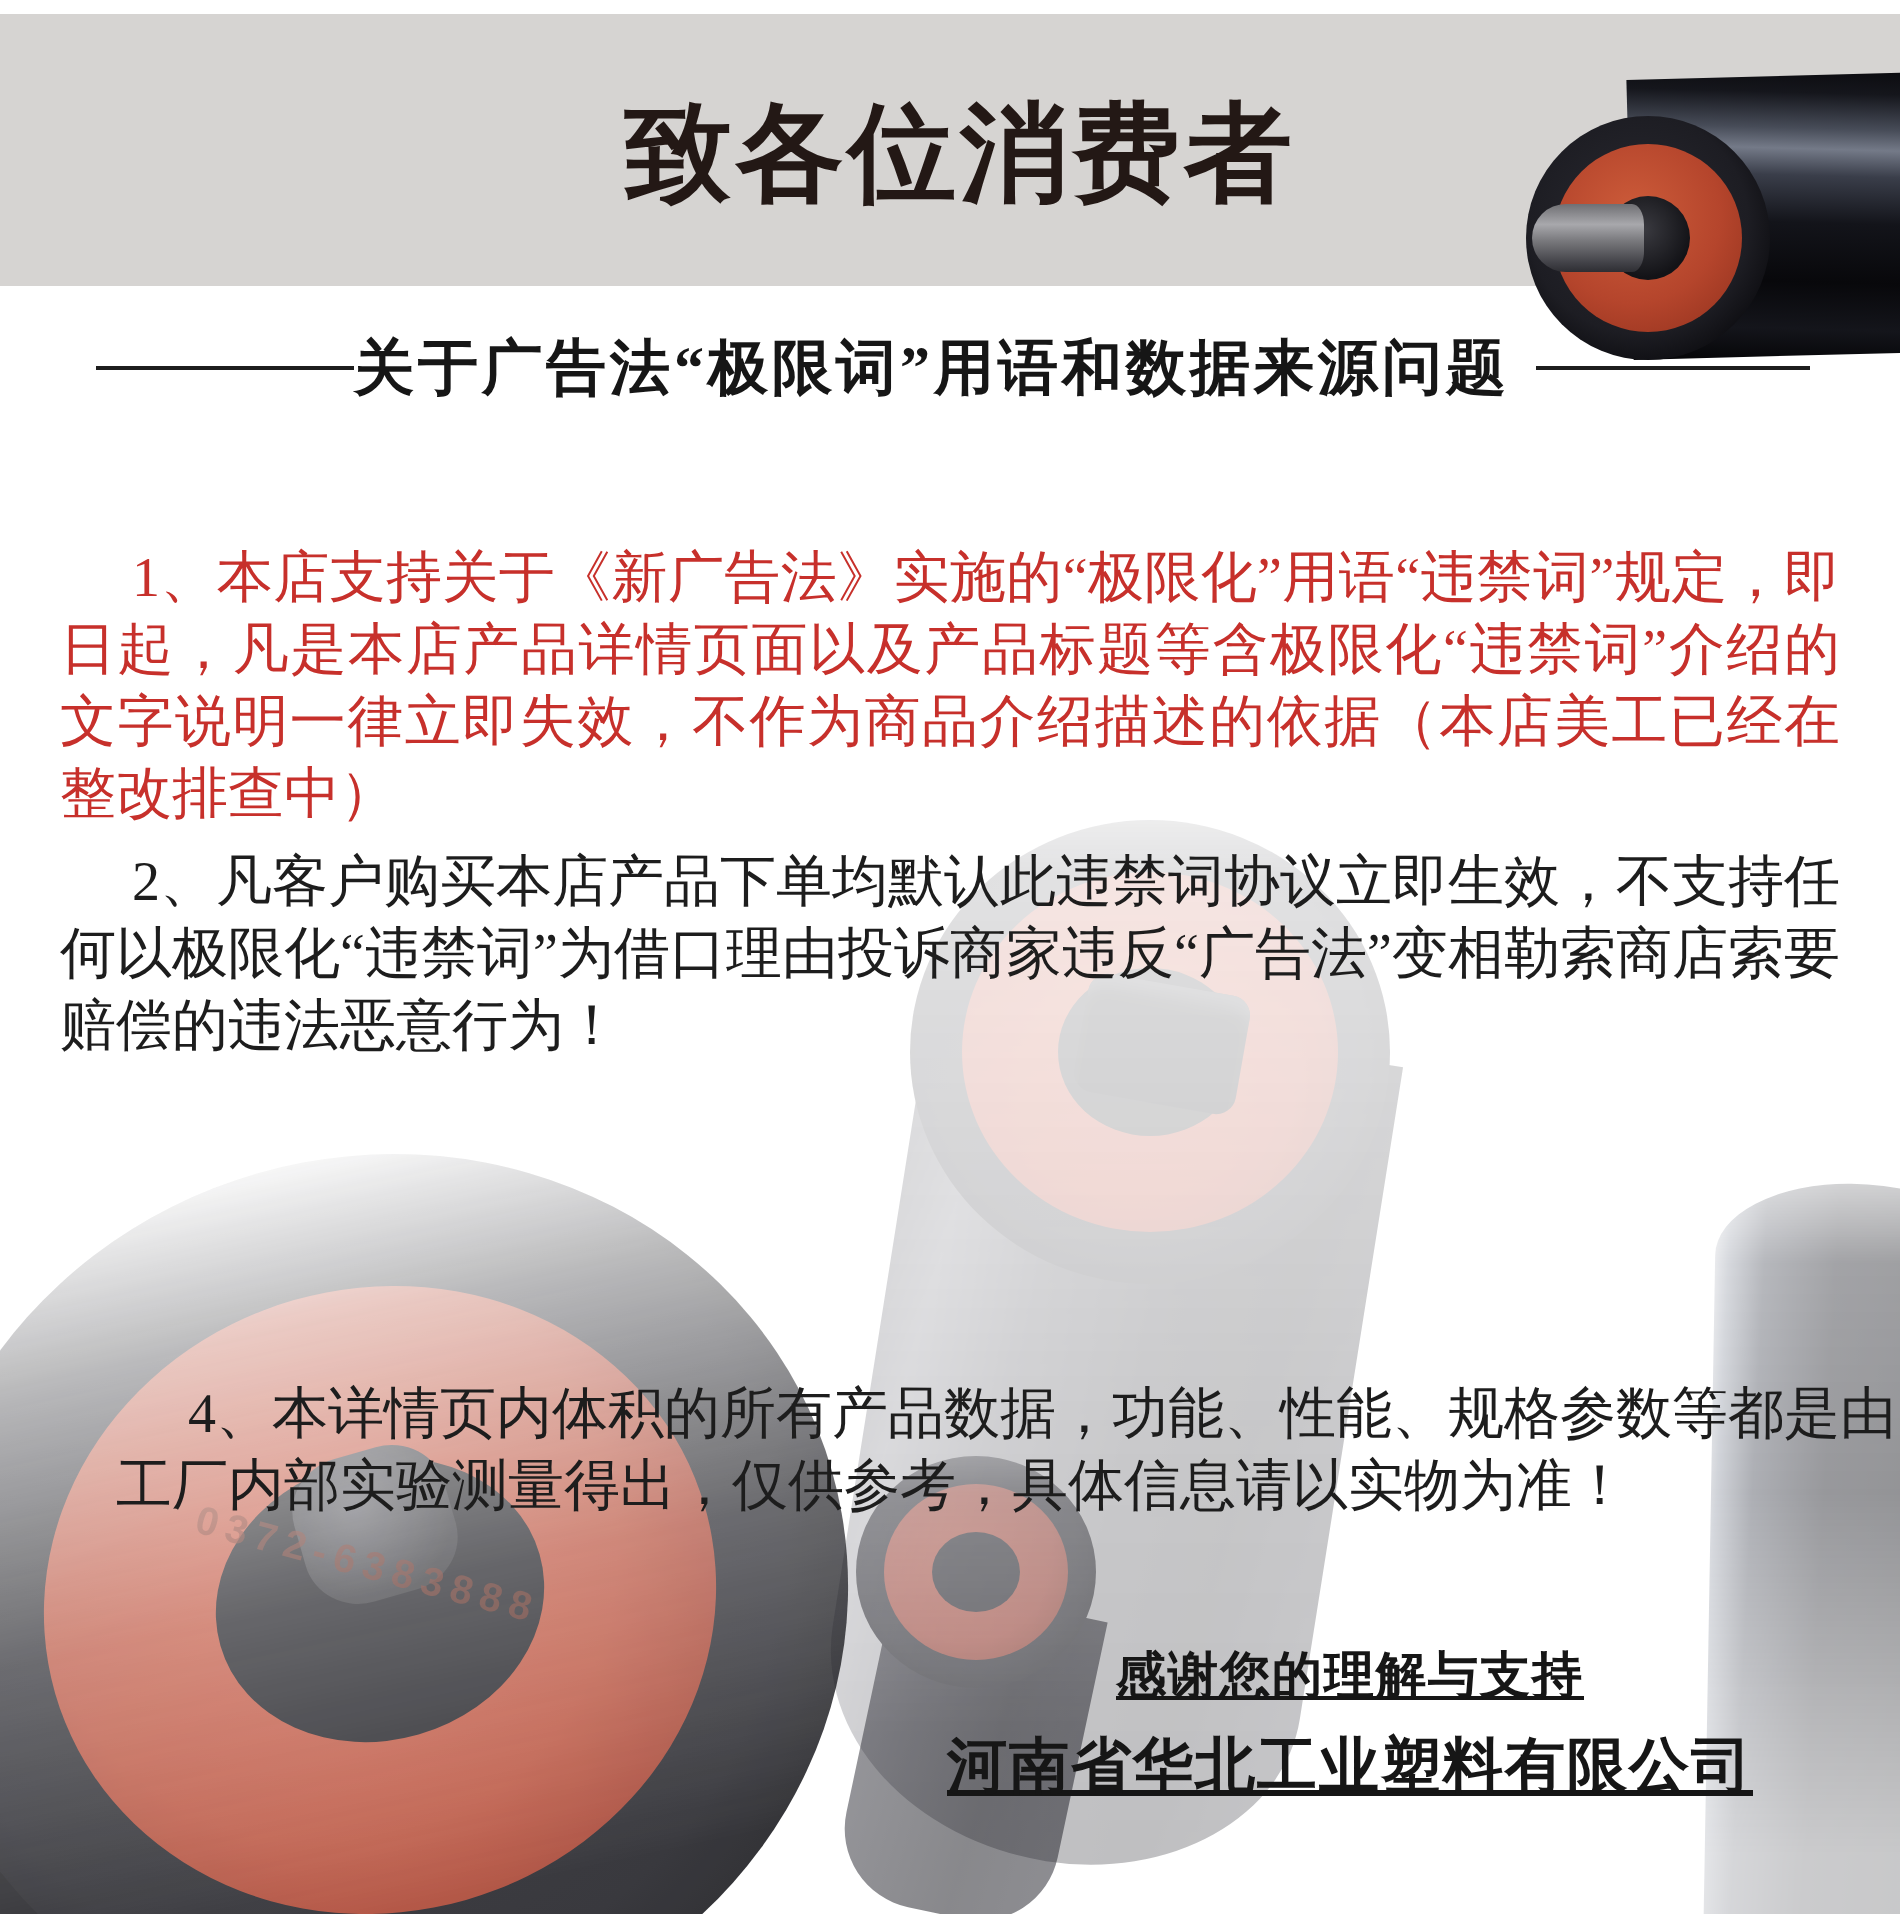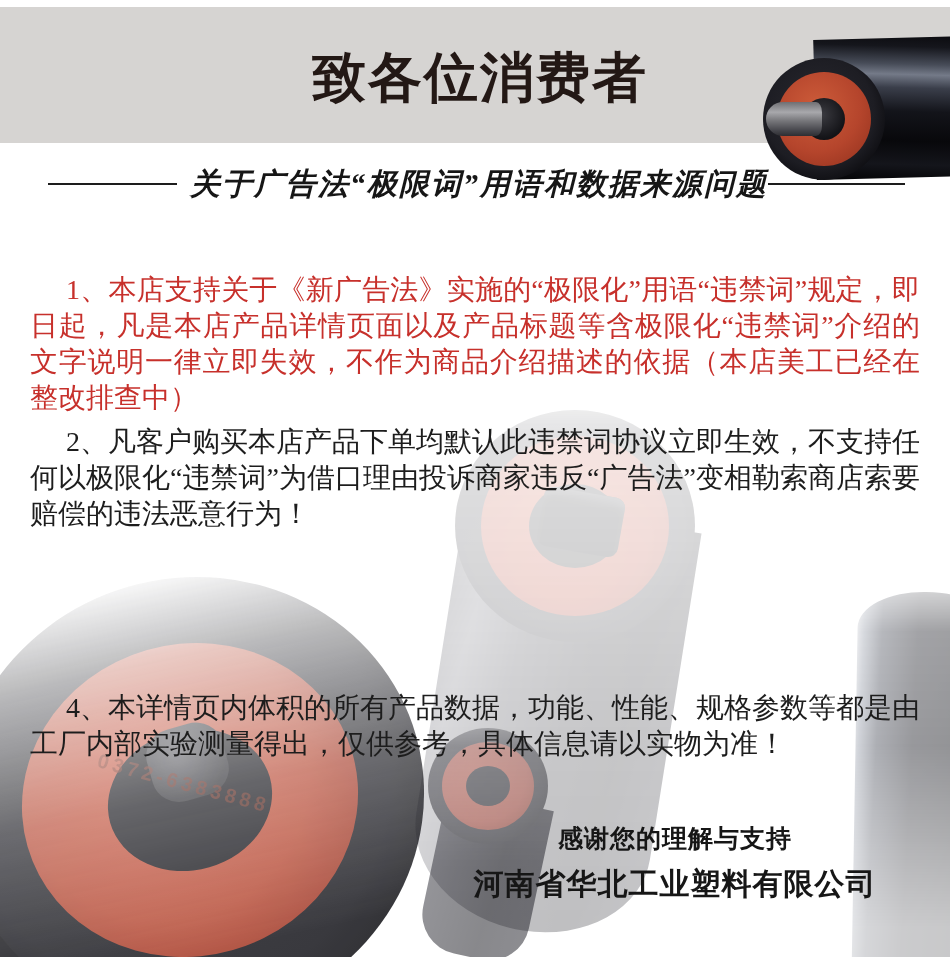--- a/index.html
+++ b/index.html
@@ -19,37 +19,37 @@
     font-size:54px; line-height:62px; font-weight:700; letter-spacing:2px;
     color:var(--title,#231815); z-index:5; transform:translateX(5px);
   }
   .subtitle-row{
     position:absolute; left:48px; top:166px; width:857px; height:36px;
     display:flex; align-items:center; z-index:6;
   }
   .sub-line{flex:0 0 129px; height:2px; background:#1d1d1d;}
   .sub-line.right{flex:0 0 137px;}
   .subtitle{
-    flex:1; text-align:right; font-size:30px; font-weight:700;
-    letter-spacing:2px; color:#161616; white-space:nowrap;font-style:italic;
+    flex:1; text-align:left; font-size:30px; font-weight:700;
+    letter-spacing:2px; color:#161616; white-space:nowrap;
   }
   
   .para{
     position:absolute; left:30px; width:890px; margin:0; z-index:5;
     font-size:28px; line-height:36px; text-indent:36px;
     text-align:justify; text-justify:inter-ideograph;
   }
   .p1{top:272px; color:var(--red1,#c7302b);}
   .p2{top:424px; color:var(--text,#1d1d1d);}
   .p3{top:537px; color:var(--red3,#a21c12);}
-  .p4{top:690px; color:var(--text,#1d1d1d);}
+  .p4{top:690px; color:var(--text,#1d1d1d);margin-left:28px;}
   
   .closing{
     position:absolute; left:440px; top:824px; width:470px; text-align:center;
-    color:#161616; font-weight:700; z-index:5;
+    color:#161616; font-weight:700; z-index:5;text-decoration:underline;
   }
   .c1{font-size:25px; line-height:30px; letter-spacing:1px;}
   .c2{font-size:30px; line-height:32px; margin-top:14px; letter-spacing:1px;}
   
   .roller-top{position:absolute; left:755px; top:30px; width:210px; height:160px; z-index:2;}
   .rt-body{
     position:absolute; left:60px; top:8px; width:150px; height:140px;
     transform:rotate(-1.5deg);
     background:linear-gradient(183deg,#0c0c10 0%,#15161c 8%,#474c58 20%,#747a88 27%,
       #3a3e4a 36%,#13141a 52%,#08080b 72%,#14151b 88%,#050507 100%);

